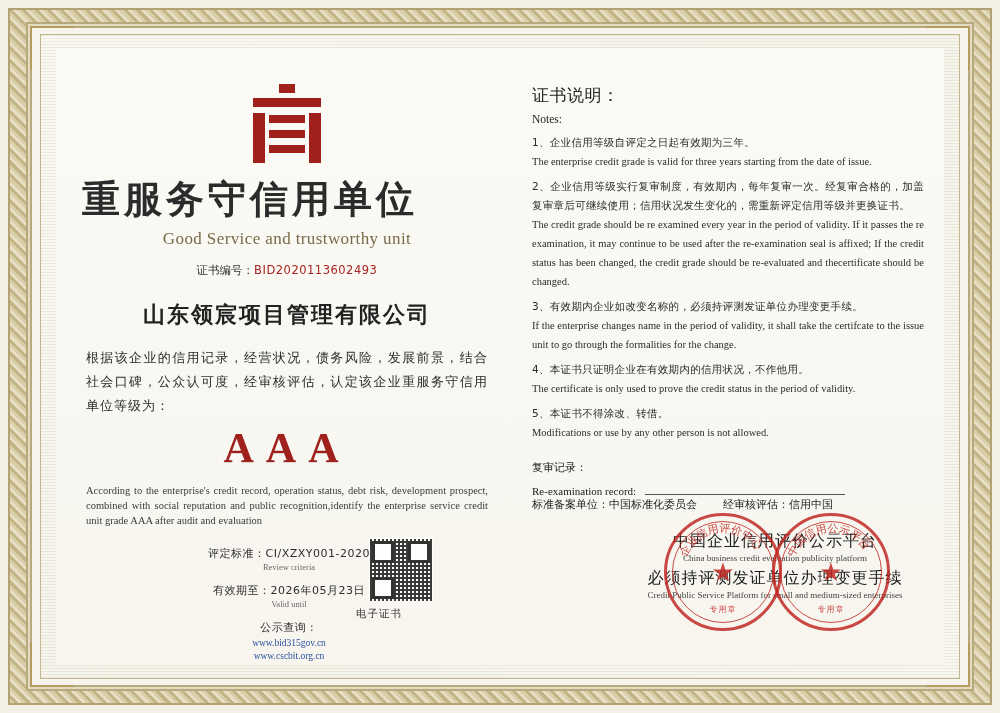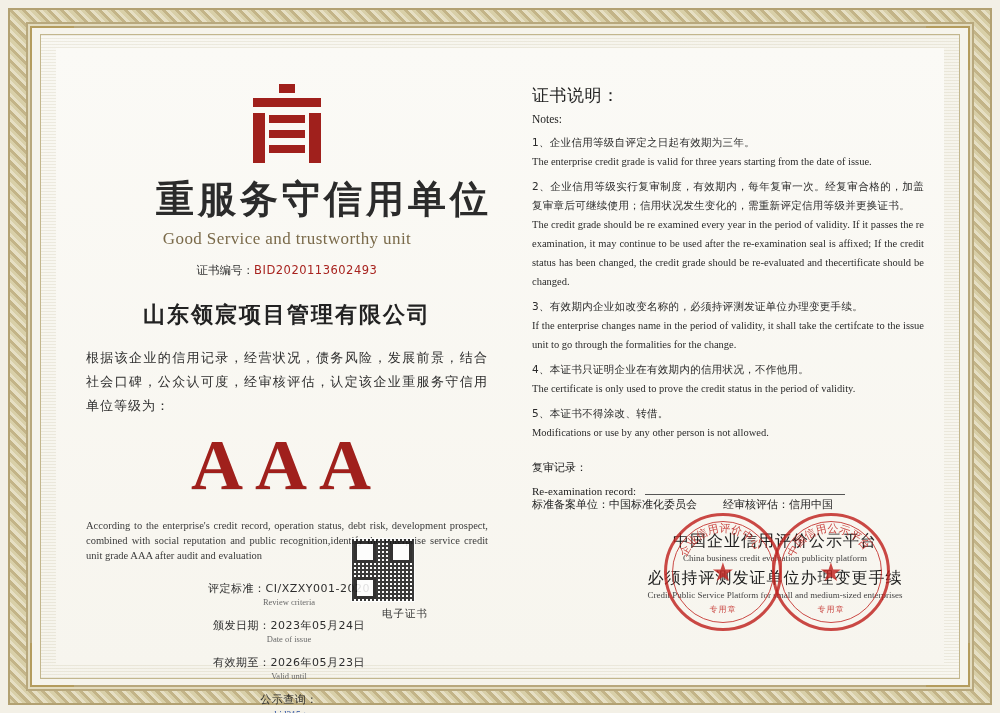--- a/index.html
+++ b/index.html
@@ -94,21 +94,21 @@
     text-align: center;
     margin-top: 8px;
     margin-bottom: 4px;
   }
   .logo {
     display: inline-block;
   }
 
   
   .title-cn {
-    text-align: right;
+    text-align: left;
     font-family: "DejaVu Sans", sans-serif;
     font-size: 38px;
     font-weight: bold;
     letter-spacing: 4px;
     color: #2b2b2b;
     margin-top: 2px;
   }
   .title-en {
     text-align: center;
     font-size: 17px;
@@ -146,21 +146,21 @@
     line-height: 24px;
     color: #2d2d2d;
     text-align: justify;
     letter-spacing: 1px;
     padding: 0 4px;
   }
 
   .grade {
     text-align: center;
     font-family: "Liberation Serif", serif;
-    font-size: 72px;
+    font-size: 42px;
     font-weight: bold;
     color: #a0201c;
     letter-spacing: 12px;
     margin-top: 6px;
     margin-bottom: 2px;
     text-shadow: 0 1px 0 rgba(0,0,0,0.12);
   }
 
   .body-en {
     font-family: "Liberation Serif", serif;
@@ -203,23 +203,23 @@
     text-decoration: none;
     line-height: 13px;
   }
   .inline-label {
     display: inline-block;
   }
 
   
   .qr-block {
     position: absolute;
-    right: 86px;
+    right: 68px;
     bottom: 44px;
-    text-align: right;
+    text-align: left;
     width: 90px;
   }
   .qr {
     width: 62px;
     height: 62px;
     margin: 0 auto;
     background-color: #fff;
     background-image:
       repeating-linear-gradient(90deg, #1a1a1a 0 2px, transparent 2px 4px),
       repeating-linear-gradient(0deg, #1a1a1a 0 2px, transparent 2px 4px);
@@ -442,26 +442,20 @@
 
       <div class="meta">
 
         <div class="meta-row">
           <div class="meta-cn">
             <span class="inline-label">评定标准：</span><span>CI/XZXY001-2020</span>
           </div>
           <div class="meta-en">Review criteria</div>
         </div>
 
-        <div class="meta-row">
-          <div class="meta-cn">
-            <span class="inline-label">颁发日期：</span><span>2023年05月24日</span>
-          </div>
-          <div class="meta-en">Date of issue</div>
-        </div>
 
         <div class="meta-row">
           <div class="meta-cn">
             <span class="inline-label">有效期至：</span><span>2026年05月23日</span>
           </div>
           <div class="meta-en">Valid until</div>
         </div>
 
         <div class="meta-row">
           <div class="meta-cn">公示查询：</div>

